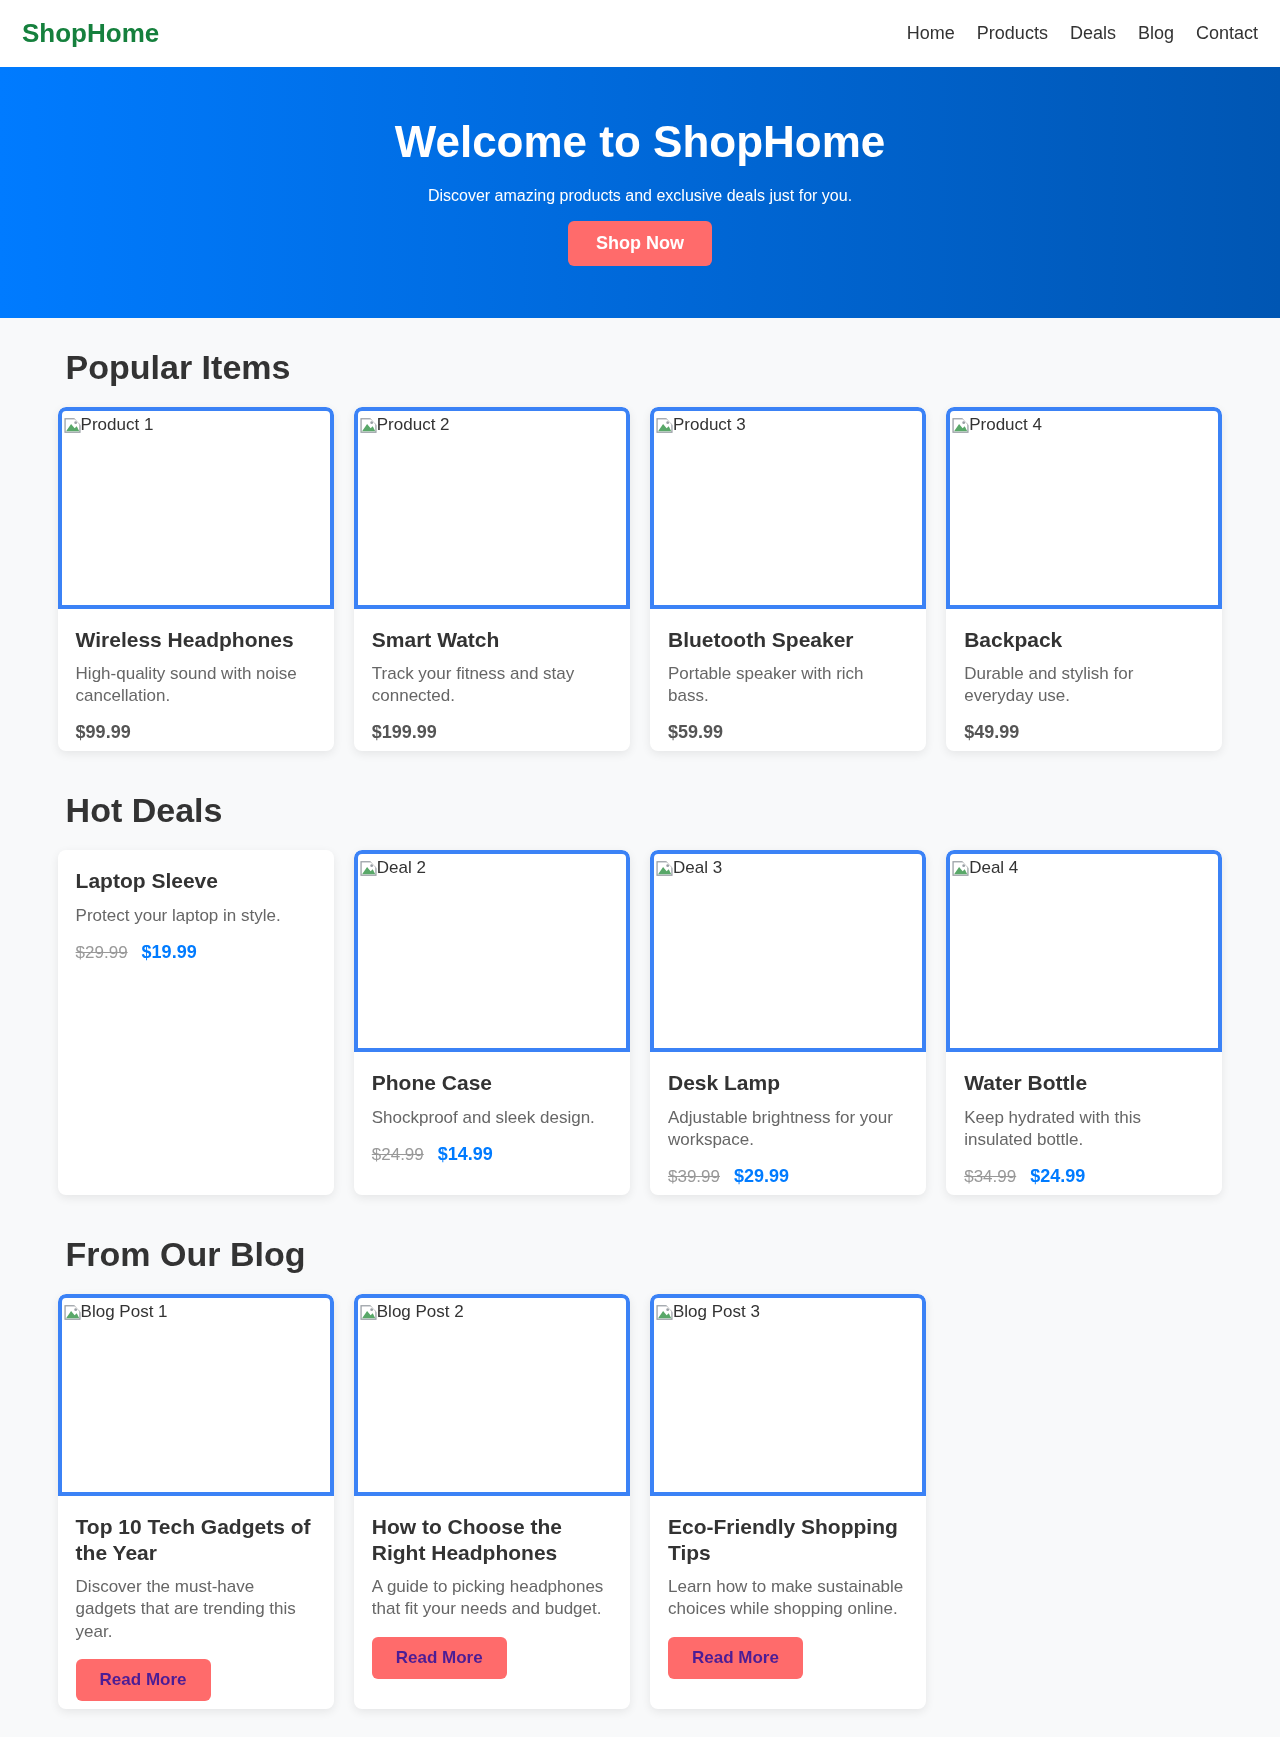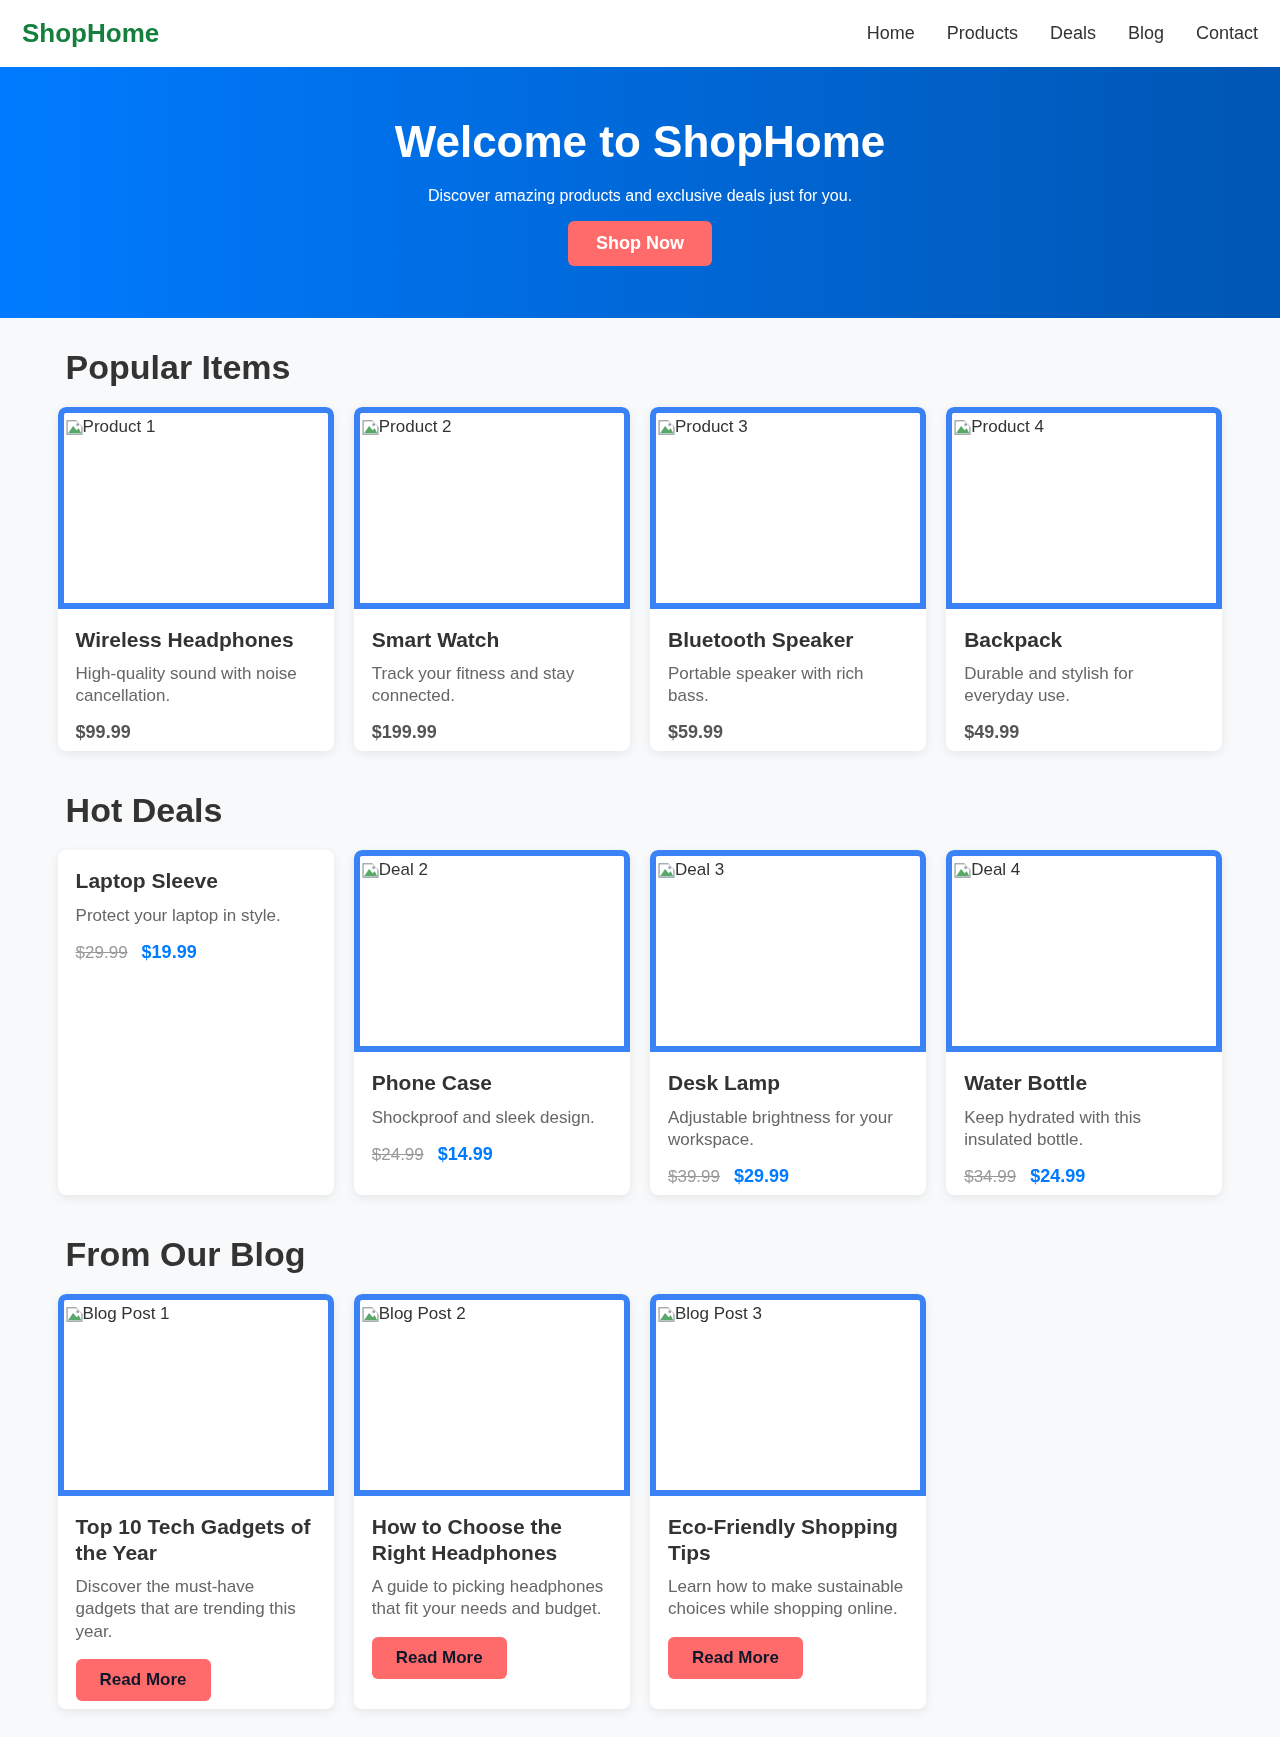--- a/index.html
+++ b/index.html
@@ -18,21 +18,21 @@
     justify-content: space-between;
     padding: 18px 22px;
   }
   .logo {
     color: #15803d;
     font-size: 26px;
     font-weight: bold;
     text-decoration: none;
     cursor: pointer;
   }
-  .main-nav { display: flex; gap: 32px; margin-left: 45px; }
+  .main-nav { display: flex; gap: 22px; margin-left: 45px; }
   .main-nav a {
     color: #333;
     text-decoration: none;
     font-size: 18px;
     cursor: pointer;
   }
 
   
   .hero {
     background: linear-gradient(to right, #007bff, #0056b3);
@@ -88,21 +88,21 @@
     background: #ffffff;
     border-radius: 8px;
     box-shadow: 0 3px 10px rgba(0,0,0,0.08);
     overflow: hidden;
     display: flex;
     flex-direction: column;
   }
   .img-ph {
     height: 202px;
     background: #ffffff;
-    border: 6px solid #3b82f6;
+    border: 4px solid #3b82f6;
     border-radius: 8px 8px 0 0;
     padding: 3px 2px;
     display: flex;
     align-items: flex-start;
     font-size: 17px;
     color: #333;
     line-height: 22px;
     overflow: hidden;
   }
   .img-ph .icon { flex: 0 0 auto; margin-top: 3px; }
@@ -133,21 +133,21 @@
     font-weight: normal;
   }
   .new-price {
     font-size: 18px;
     font-weight: bold;
     color: #007bff;
   }
   .btn-read {
     display: inline-block;
     background: #ff6b6b;
-    color: #0f172a;
+    color: #4c1d95;
     font-size: 17px;
     font-weight: bold;
     padding: 11px 24px;
     border: none;
     border-radius: 6px;
     cursor: pointer;
     margin-top: 1px;
   }
 </style>
 </head>

